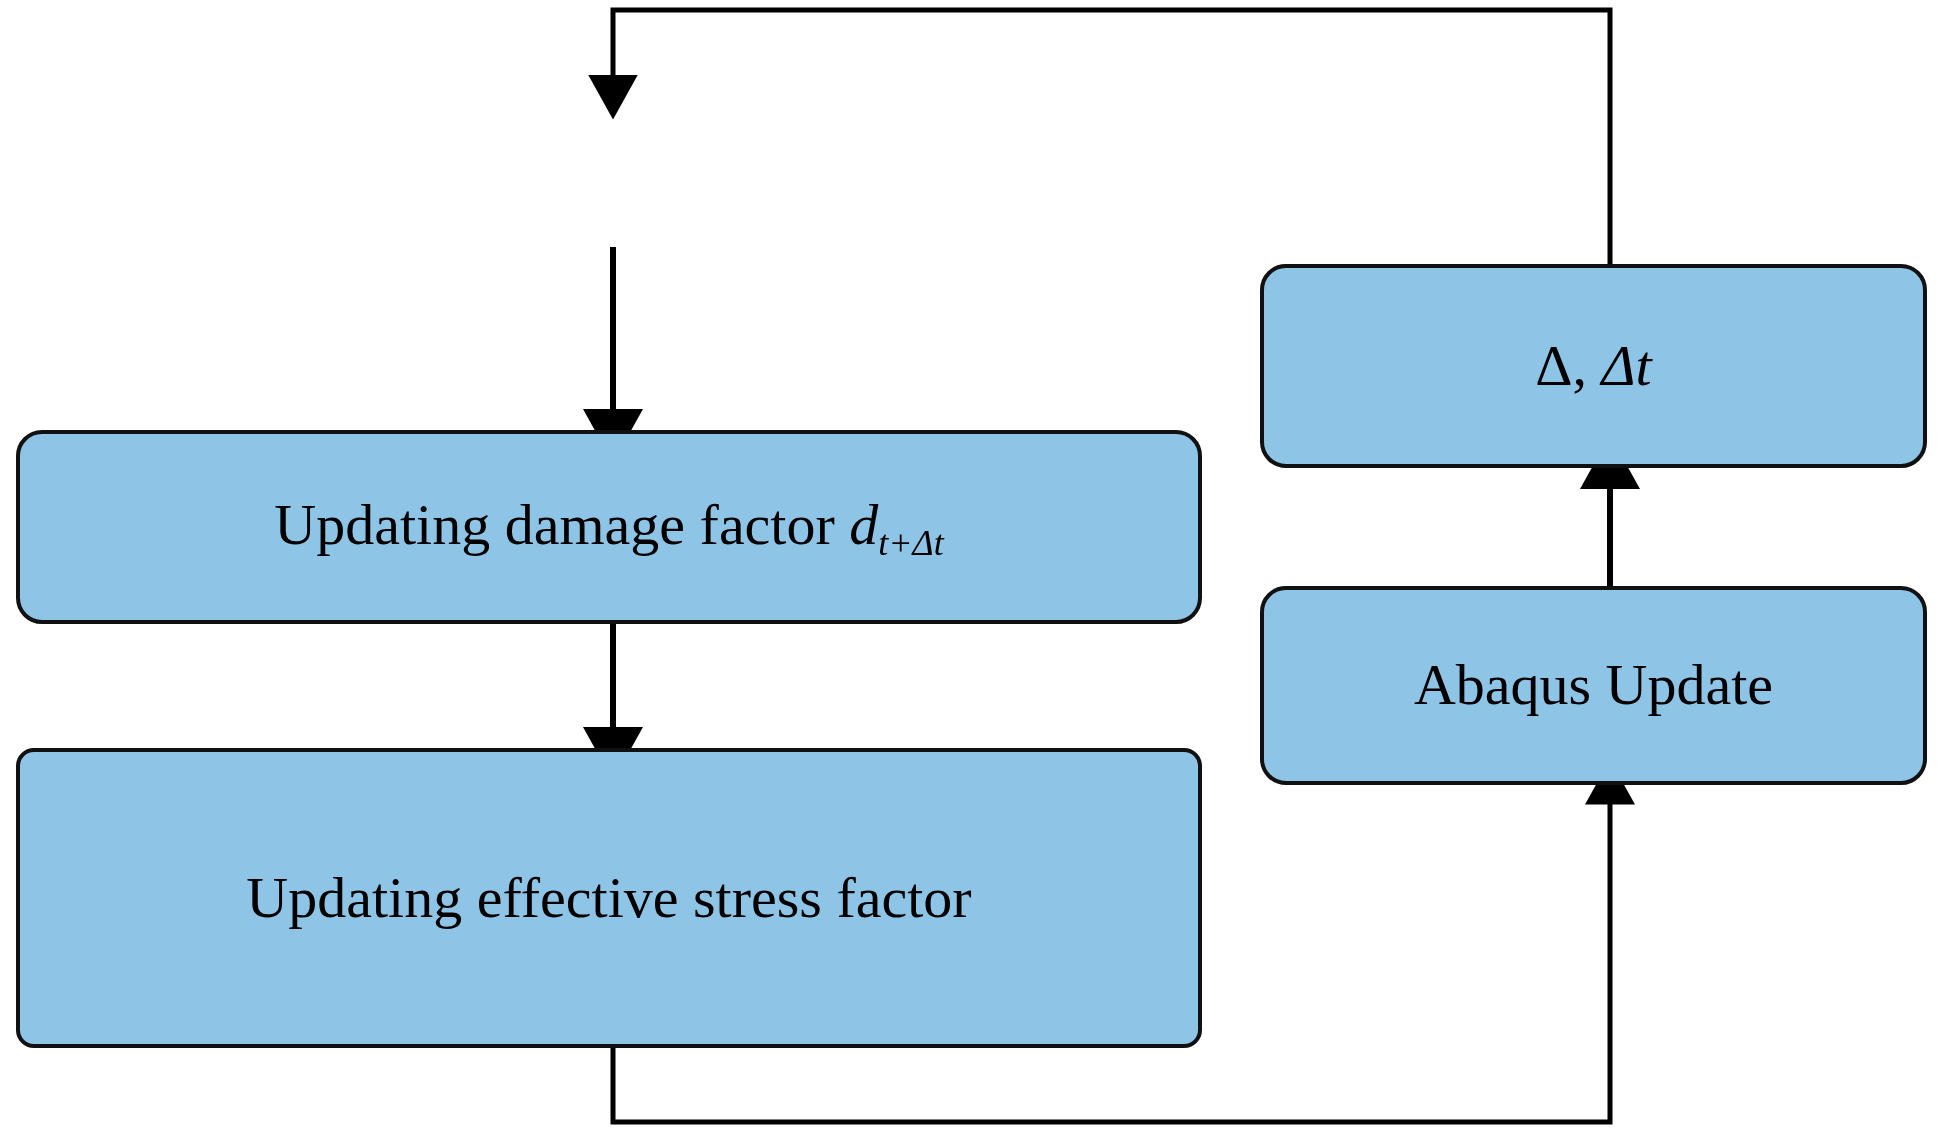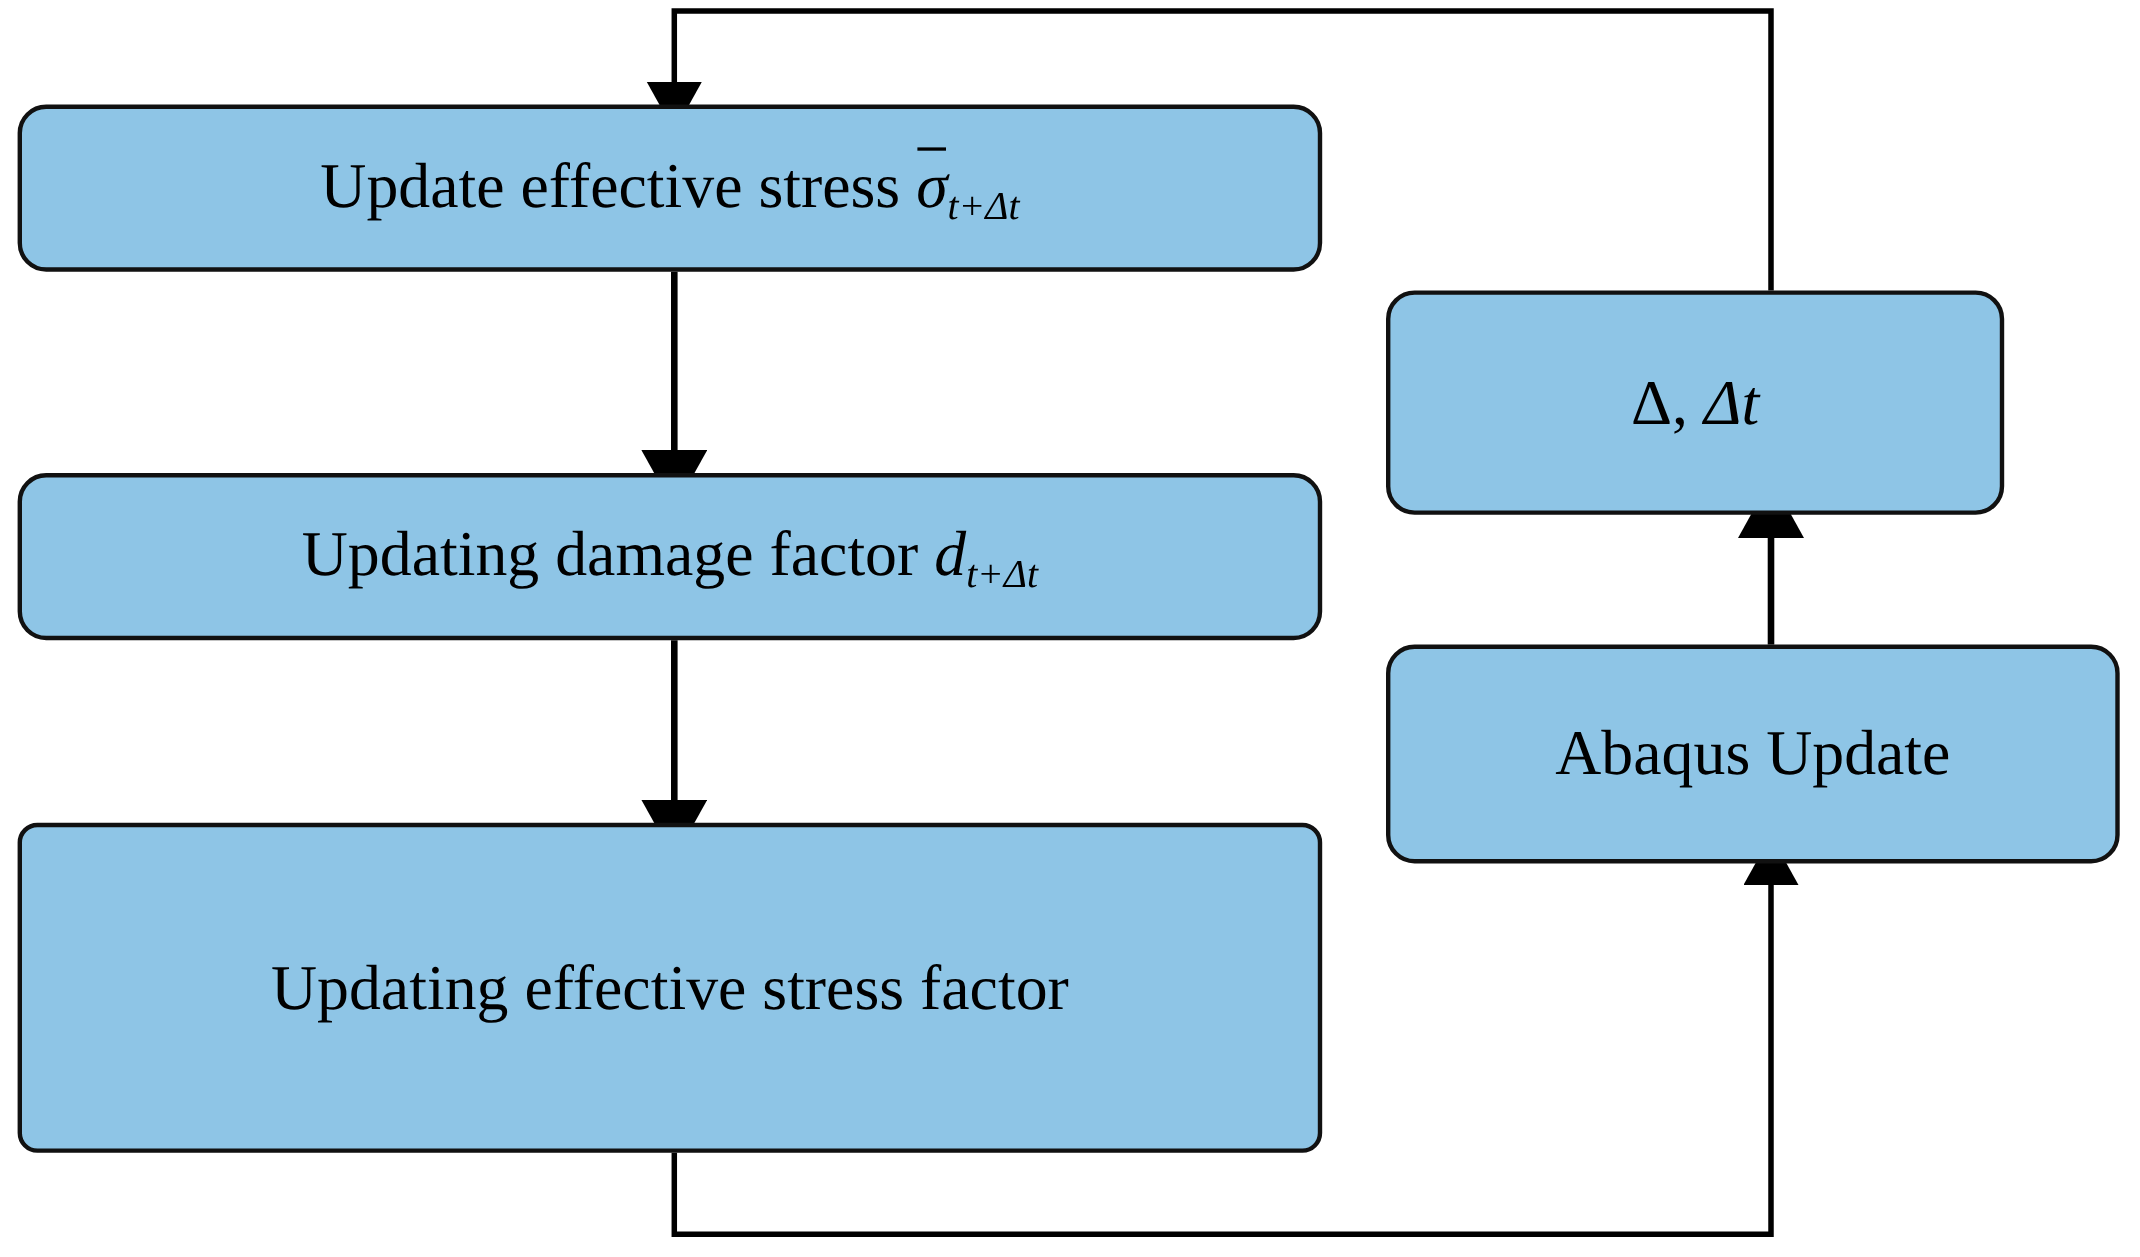--- a/index.html
+++ b/index.html
@@ -73,23 +73,23 @@
     display: block;
     margin-top: 10px;
     white-space: nowrap;
   }
   .ttl {
     display: block;
     font-size: 58px;
     white-space: nowrap;
   }
   #box-update-effective-stress { left: 16px;   top: 95px;  width: 1186px; height: 152px; }
-  #box-updating-damage-factor  { left: 16px;   top: 430px; width: 1186px; height: 152px; }
+  #box-updating-damage-factor  { left: 16px;   top: 430px; width: 1186px; height: 194px; }
   #box-updating-stress-factor  { left: 16px;   top: 748px; width: 1186px; height: 300px; border-radius: 18px; }
-  #box-delta-dt                { left: 1260px; top: 264px; width: 562px;  height: 204px; }
+  #box-delta-dt                { left: 1260px; top: 264px; width: 667px;  height: 204px; }
   #box-abaqus-solver           { left: 1260px; top: 586px; width: 667px;  height: 199px; }
 </style>
 </head>
 <body>
 
 <div id="canvas">
 
   <svg id="wires" viewBox="0 0 1945 1143" xmlns="http://www.w3.org/2000/svg">
     <defs>
       <marker id="arrow-down" markerWidth="11" markerHeight="11" refX="1.5" refY="5" orient="auto" markerUnits="strokeWidth">
@@ -111,24 +111,20 @@
 
     <g>
       <path d="M613,1048 L613,1122 L1610,1122 L1610,797" fill="none" stroke="#000000" stroke-width="5" marker-end="url(#arrow-down)"></path>
     </g>
 
     <g>
       <path d="M1610,586 L1610,480" fill="none" stroke="#000000" stroke-width="6" marker-end="url(#arrow-down)"></path>
     </g>
   </svg>
 
-  <div class="node" id="box-update-effective-stress">
-    <span class="node-text"><span>Update effective stress</span>
-      <span class="ovl ital">σ<span class="bar"></span></span><sub>t+Δt</sub></span>
-  </div>
 
   <div class="node" id="box-updating-damage-factor">
     <span class="node-text"><span>Updating damage factor</span>
       <span class="ital">d</span><sub>t+Δt</sub></span>
   </div>
 
   <div class="node" id="box-updating-stress-factor">
     <span class="node-text two-line">
       <span class="ttl">Updating effective stress factor</span>
     </span>

